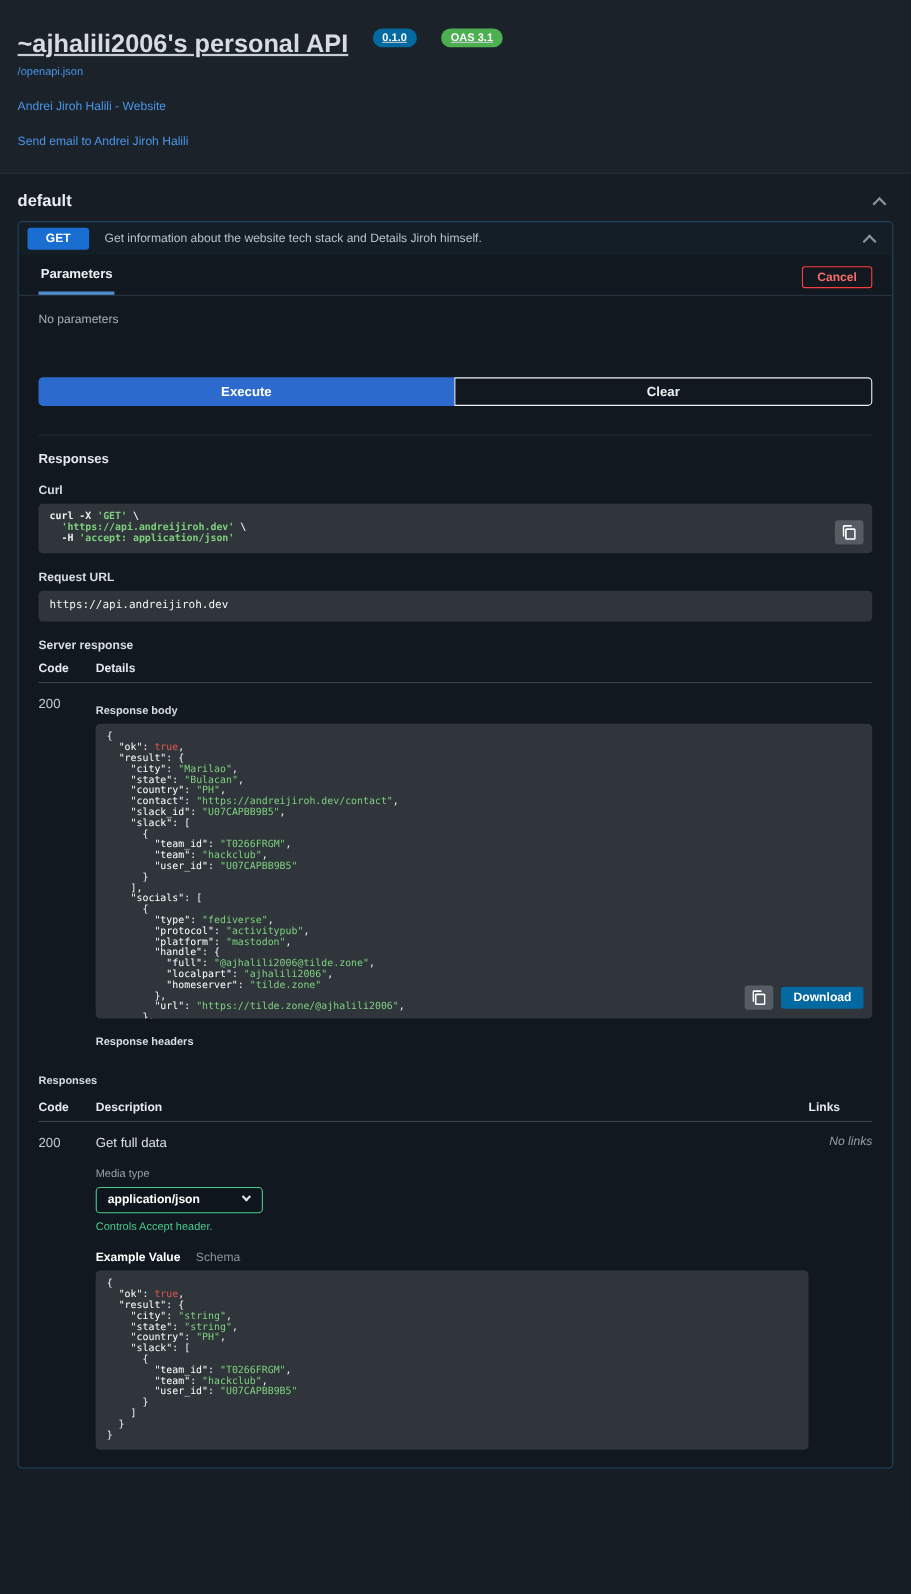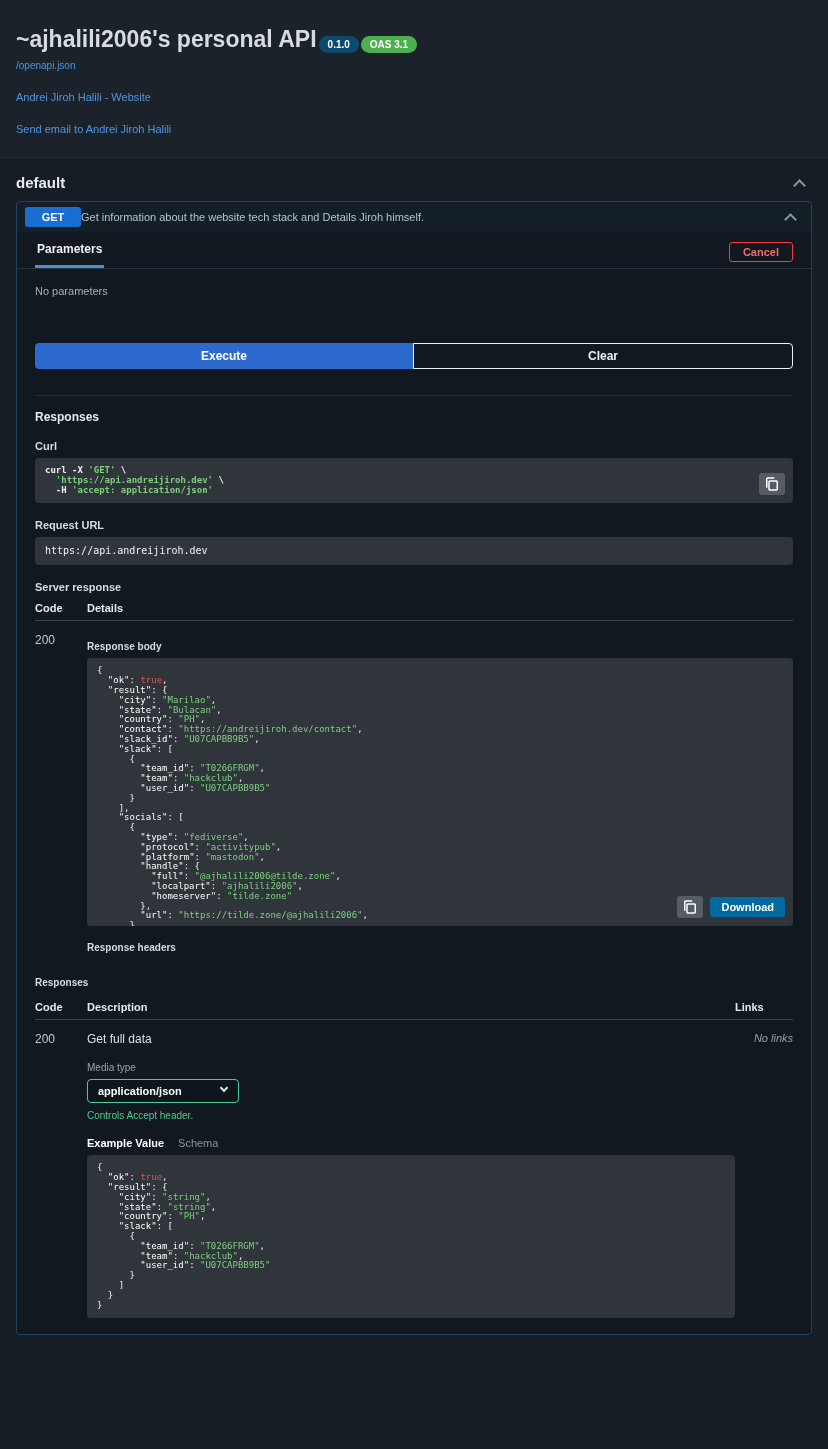--- a/index.html
+++ b/index.html
@@ -11,42 +11,42 @@
     color:#c6cdd4;
   }
   a { text-decoration:none; }
 
   
   .info {
     background:#1c222a;
     border-bottom:1px solid #272e37;
     padding:26px 16px 22px;
   }
-  .title-row { display:flex; align-items:flex-end; gap:2px; }
+  .title-row { display:flex; align-items:flex-start; gap:22px;text-decoration:underline; }
   .title-row h1 { margin:0; font-size:23px; font-weight:700; color:#d7dce1; }
   .pill { font-size:10px; font-weight:700; color:#fff; border-radius:9px; padding:2px 9px; line-height:1.3; }
-  .pill.ver { background:#0c4a6e; }
+  .pill.ver { background:#0369a1; }
   .pill.oas { background:#4caf50; }
   .spec-link { display:inline-block; margin-top:7px; font-size:10px; color:#4a96e8; }
   .ext-links { margin-top:18px; display:flex; flex-direction:column; gap:20px; }
   .ext-links a { font-size:11px; color:#4a96e8; }
 
   
   .section-head { display:flex; align-items:center; margin:16px 16px 10px; cursor:pointer; }
   .section-head h3 { margin:0; font-size:15px; font-weight:700; color:#e9edf1; }
   .section-head .chevron { margin-left:auto; margin-right:8px; }
 
   
   .chevron { display:inline-block; width:9px; height:9px;
     border-right:2px solid #8b959e; border-bottom:2px solid #8b959e; flex:none; }
   .chevron.up { transform:rotate(-135deg); margin-top:5px; }
 
   
   .opblock { margin:0 16px 10px; border:1px solid #23425f; border-radius:4px; background:#11181f; overflow:hidden; }
-  .op-head { display:flex; align-items:center; padding:5px 8px; background:rgba(97,175,254,0.04); cursor:pointer; }
+  .op-head { display:flex; align-items:center; gap:14px; padding:5px 8px; background:rgba(97,175,254,0.04); cursor:pointer; }
   .op-head .chevron { margin-left:auto; margin-right:8px; }
   .method { background:#1a6dd1; color:#fff; font-size:11px; font-weight:700; border-radius:3px;
     padding:4px 0; width:56px; text-align:center; flex:none; }
   .op-summary { font-size:11px; color:#b9c1c9; }
 
   
   .tab-row { display:flex; justify-content:space-between; align-items:flex-end; padding:10px 18px 0; border-bottom:1px solid #2a3440; }
   .tab { font-size:12px; font-weight:700; color:#eef1f4; padding:0 2px 9px; border-bottom:3px solid #4f8fd0; cursor:pointer; }
   .btn-cancel { margin-bottom:6px; background:transparent; border:1px solid #f93e3e; color:#f56c6c;
     border-radius:3px; font-size:11px; font-weight:600; padding:3px 13px; cursor:pointer;

